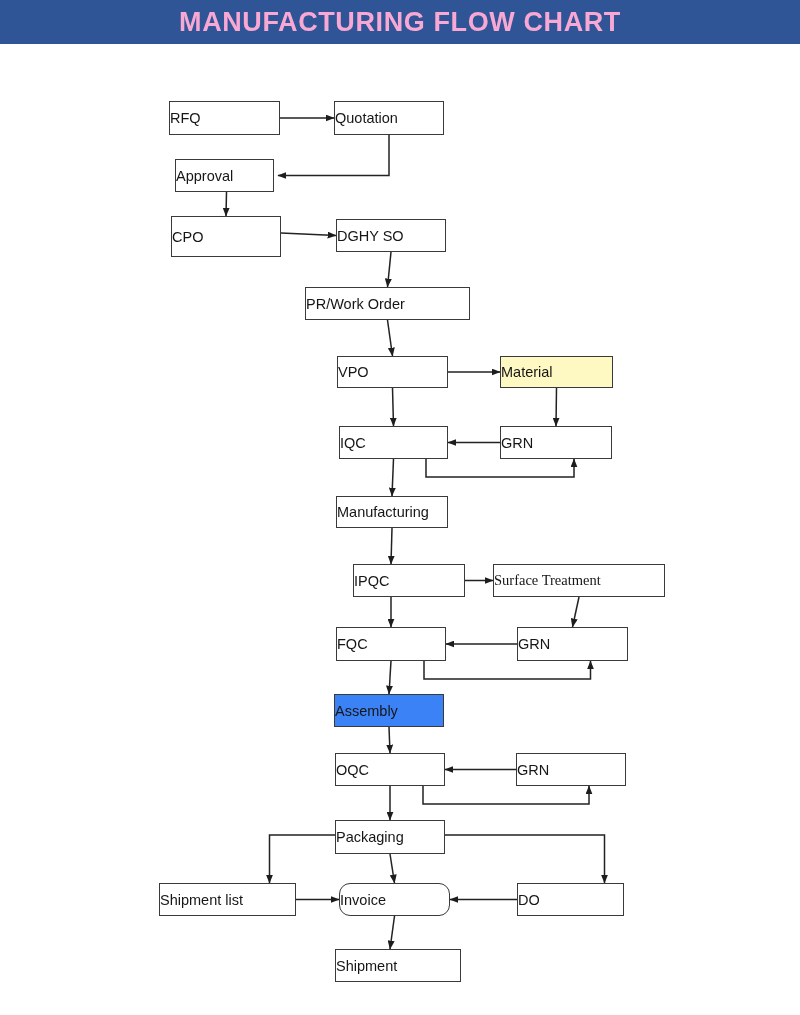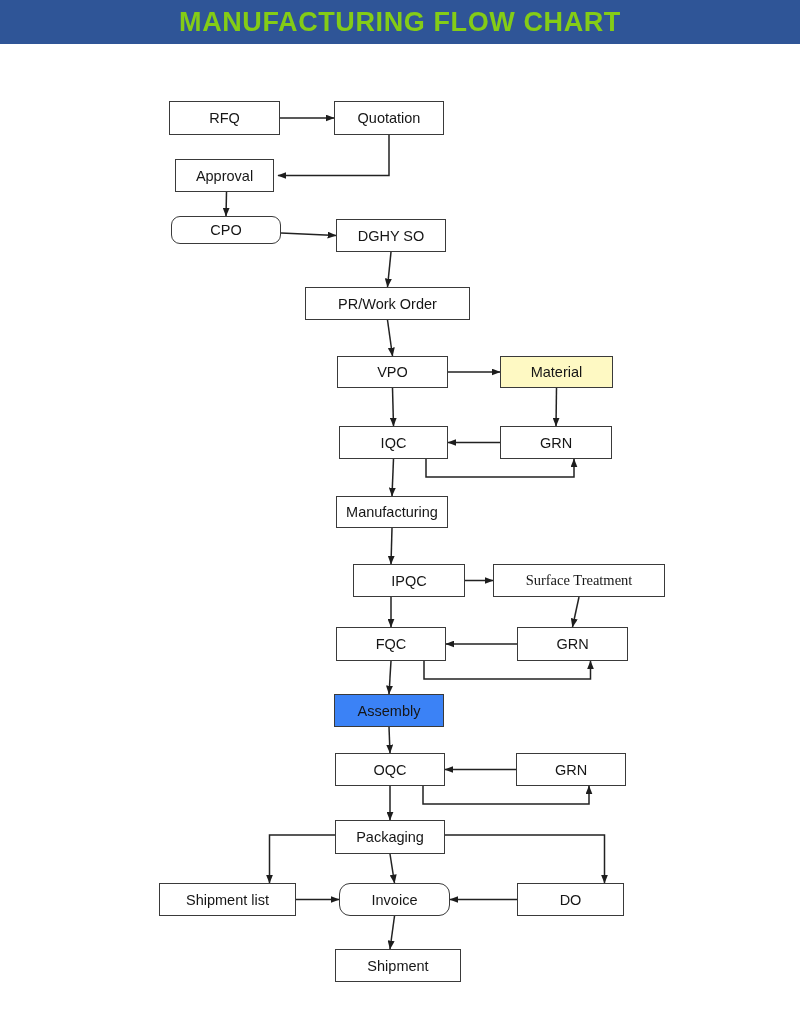--- a/index.html
+++ b/index.html
@@ -26,21 +26,21 @@
     left: 0;
     top: 0;
     width: 800px;
     height: 44px;
     background: #2f5597;
     display: flex;
     align-items: center;
     justify-content: center;
   }
   .header-title {
-    color: #84cc16;
+    color: #f9a8d4;
     font-family: "Liberation Sans", sans-serif;
     font-size: 27px;
     font-weight: bold;
     letter-spacing: 0.6px;
     line-height: 1;
     white-space: nowrap;
   }
   
   #flow-canvas {
     position: absolute;
@@ -56,21 +56,20 @@
     width: 800px;
     height: 971px;
   }
   .node {
     position: absolute;
     box-sizing: border-box;
     border: 1.4px solid #3a3a3a;
     background: #ffffff;
     display: flex;
     align-items: center;
-    justify-content: center;
     font-family: "Liberation Sans", sans-serif;
     font-size: 14.5px;
     color: #161616;
     white-space: nowrap;
     z-index: 2;
   }
 </style>
 </head>
 <body>
 
@@ -124,21 +123,21 @@
     <div id="node-layer">
         <div class="node" style="left: 169px; top: 57px; width: 111px; height: 34px; border-color: rgb(58, 58, 58); background: rgb(255, 255, 255);">
           <span>RFQ</span>
         </div>
         <div class="node" style="left: 334px; top: 57px; width: 110px; height: 34px; border-color: rgb(58, 58, 58); background: rgb(255, 255, 255);">
           <span>Quotation</span>
         </div>
         <div class="node" style="left: 175px; top: 115px; width: 99px; height: 33px; border-color: rgb(58, 58, 58); background: rgb(255, 255, 255);">
           <span>Approval</span>
         </div>
-        <div class="node" style="left: 171px; top: 172px; width: 110px; height: 28px; border-color: rgb(58, 58, 58); background: rgb(255, 255, 255); border-radius: 9px;">
+        <div class="node" style="left: 171px; top: 172px; width: 110px; height: 41px; border-color: rgb(58, 58, 58); background: rgb(255, 255, 255);">
           <span>CPO</span>
         </div>
         <div class="node" style="left: 336px; top: 175px; width: 110px; height: 33px; border-color: rgb(58, 58, 58); background: rgb(255, 255, 255);">
           <span>DGHY SO</span>
         </div>
         <div class="node" style="left: 305px; top: 243px; width: 165px; height: 33px; border-color: rgb(58, 58, 58); background: rgb(255, 255, 255);">
           <span>PR/Work Order</span>
         </div>
         <div class="node" style="left: 337px; top: 312px; width: 111px; height: 32px; border-color: rgb(58, 58, 58); background: rgb(255, 255, 255);">
           <span>VPO</span>

